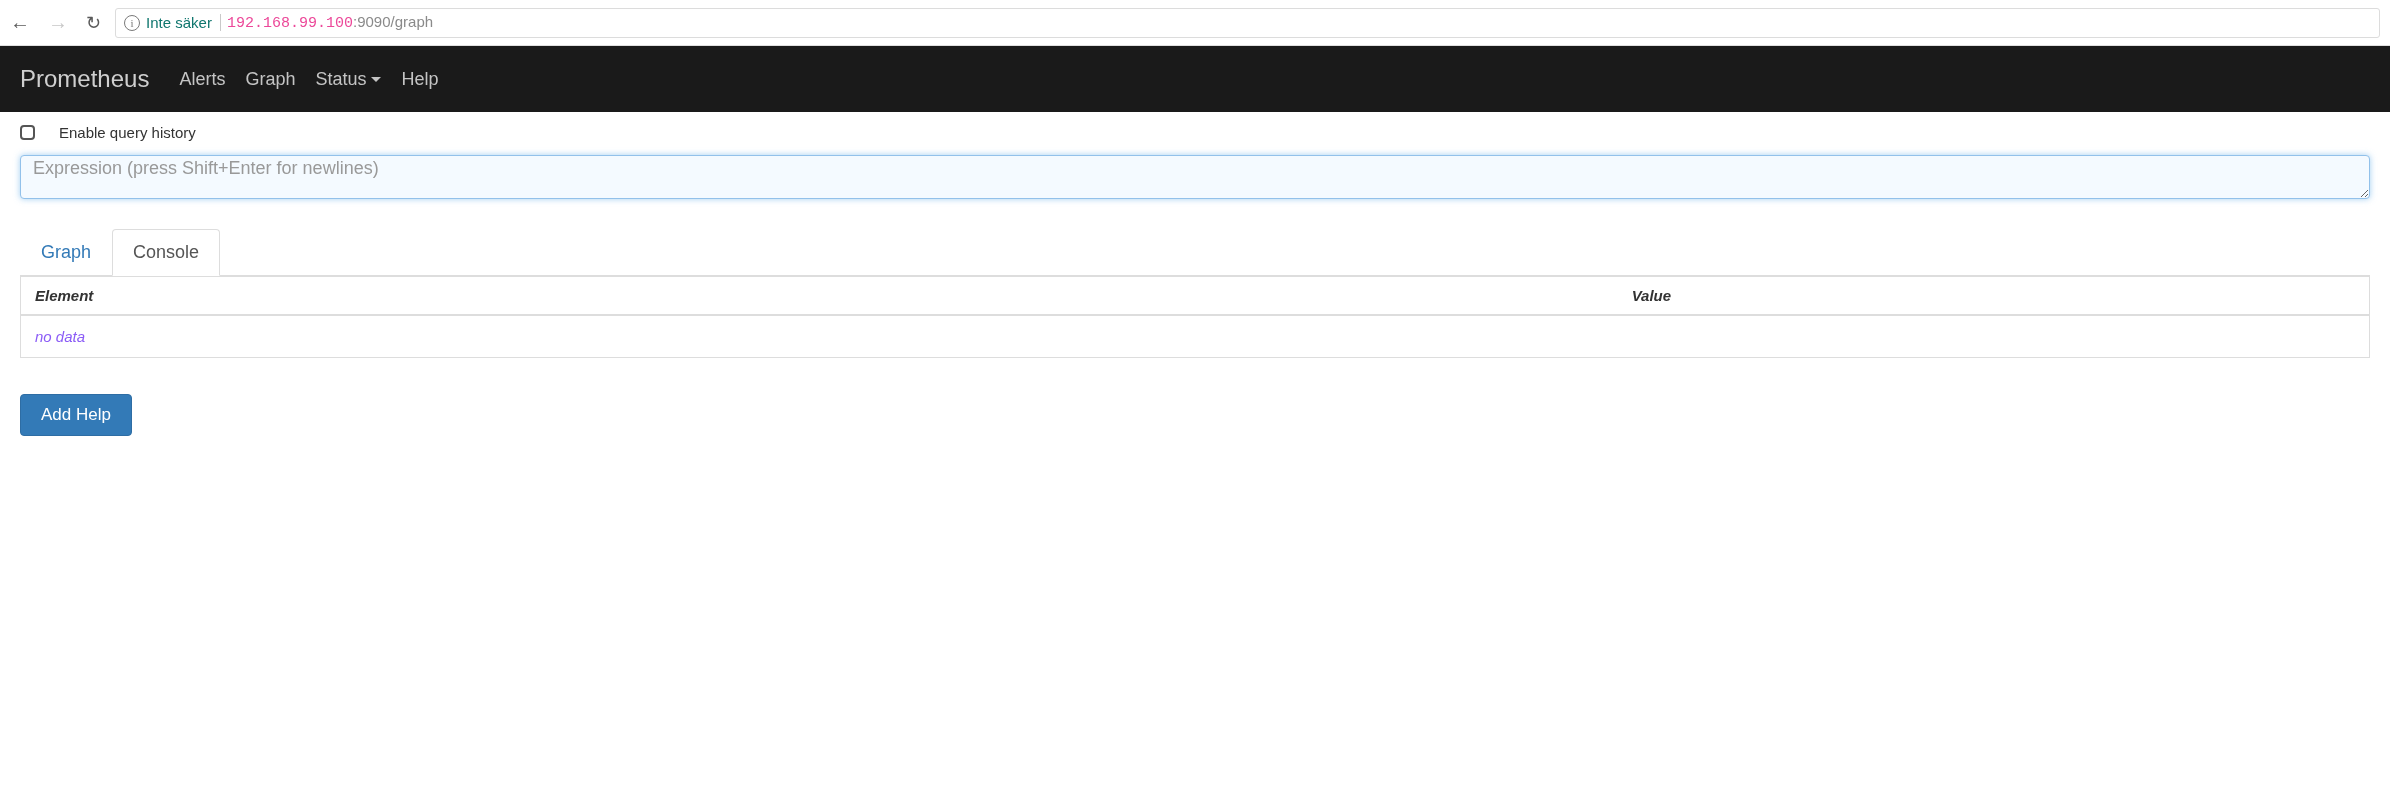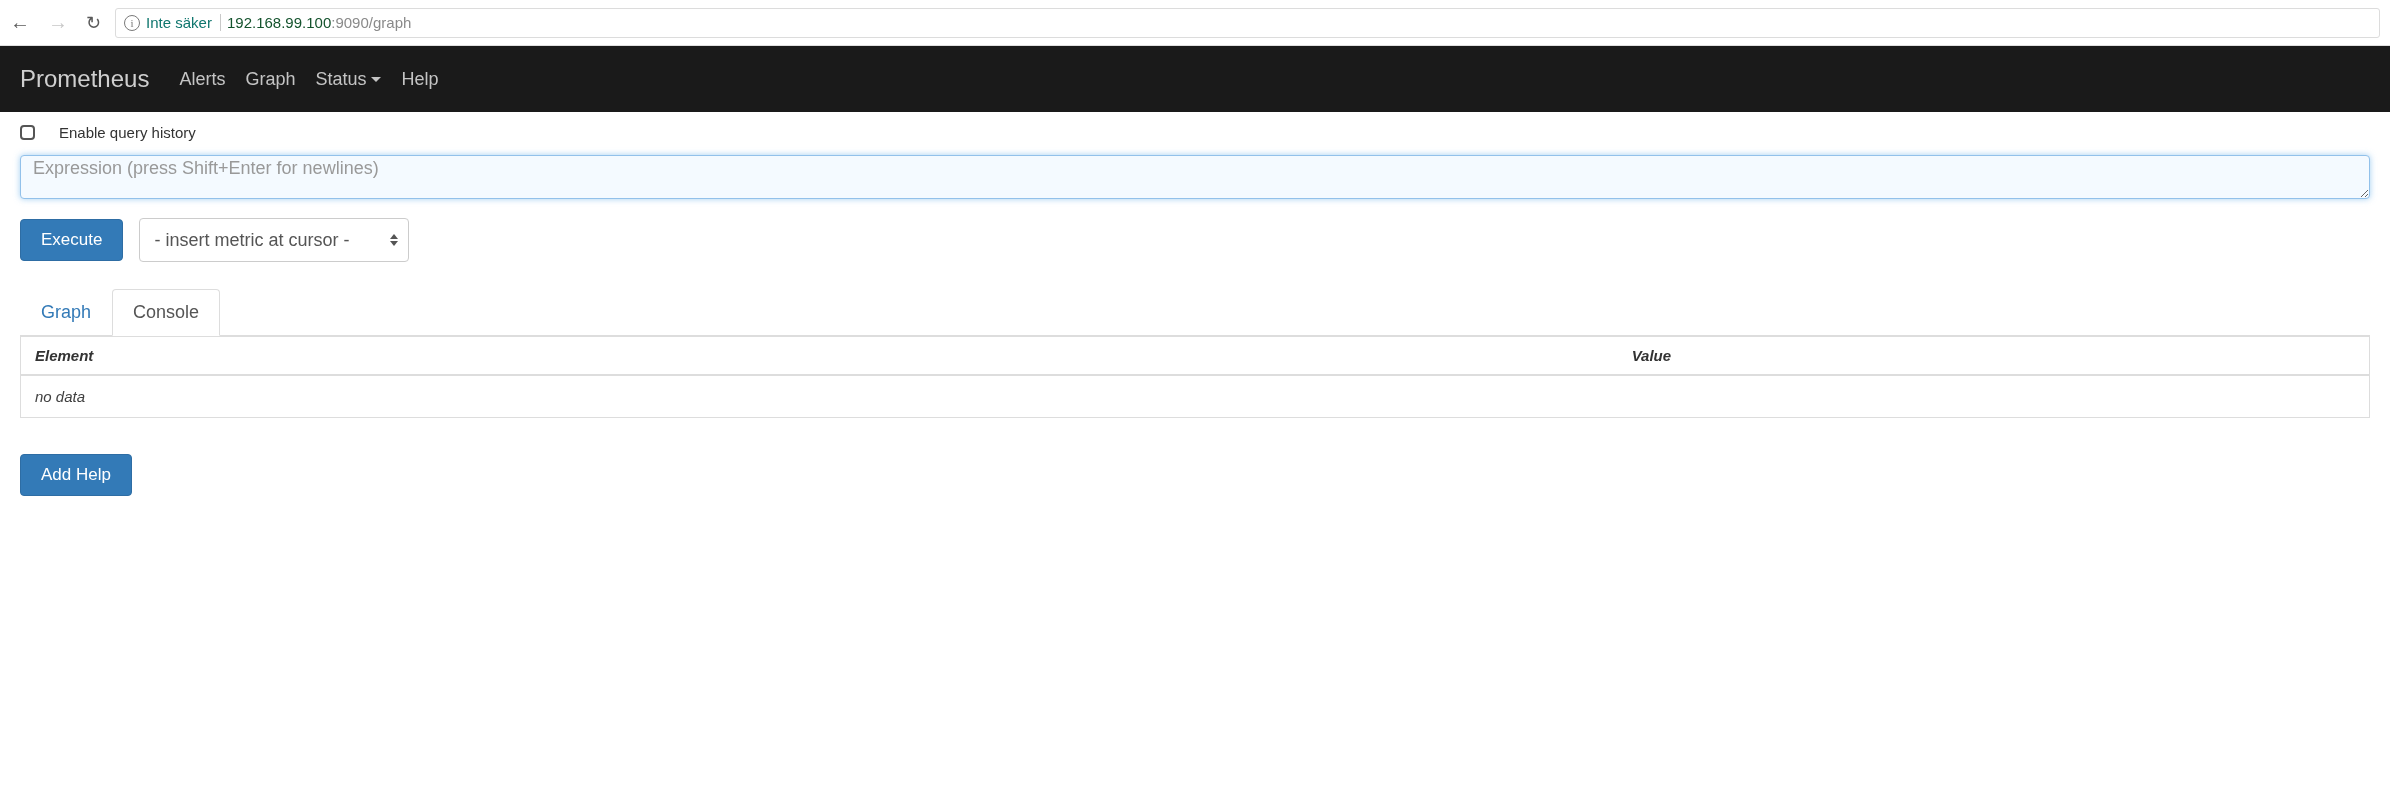--- a/index.html
+++ b/index.html
@@ -42,21 +42,21 @@
     align-items: center;
     justify-content: center;
     width: 16px; height: 16px;
     border: 1.5px solid #7a7a7a;
     border-radius: 50%;
     font-size: 11px;
     color: #7a7a7a;
     font-family: Georgia, serif;
   }
   .sec-text { color: #0f766e; padding-right: 8px; border-right: 1px solid #c9c9c9; }
-  .url-host { color: #14532d; font-weight: 400; }
+  .url-host { color: #ec4899; font-weight: 400; font-family: Liberation Mono, monospace; }
   .url-rest { color: #8a8a8a; }
 
   
   .navbar {
     background: #1a1a1a;
     height: 66px;
     display: flex;
     align-items: center;
     padding: 0 20px;
     gap: 20px;
@@ -185,21 +185,21 @@
     font-size: 15px;
     padding: 10px 14px;
     border-bottom: 2px solid #ddd;
     border-top: 1px solid #ddd;
     font-style: italic;
   }
   .result-table th.val-col { width: 32%; }
   .result-table td {
     padding: 12px 14px;
     font-style: italic;
-    color: #404040;
+    color: #8b5cf6;
     font-size: 15px;
   }
 
   .add-graph-row { margin-top: 36px; }
 </style>
 </head>
 <body>
 
 <div class="browser-bar">
   <div class="nav-arrows">
@@ -229,30 +229,20 @@
 
 <div class="container">
 
   <div class="qhist">
     <span class="qhist-check"></span>
     <span>Enable query history</span>
   </div>
 
   <textarea class="expr-input" placeholder="Expression (press Shift+Enter for newlines)" style=""></textarea>
 
-  <div class="controls-row">
-    <button class="btn-primary">Execute</button>
-    <div class="metric-select">
-      <span>- insert metric at cursor -</span>
-      <span class="select-arrows">
-        <span class="sel-up"></span>
-        <span class="sel-down"></span>
-      </span>
-    </div>
-  </div>
 
   <div class="tabs">
     <div class="tab">Graph</div>
     <div class="tab active">Console</div>
   </div>
 
   <div class="result-box">
     <table class="result-table">
       <thead>
         <tr>

